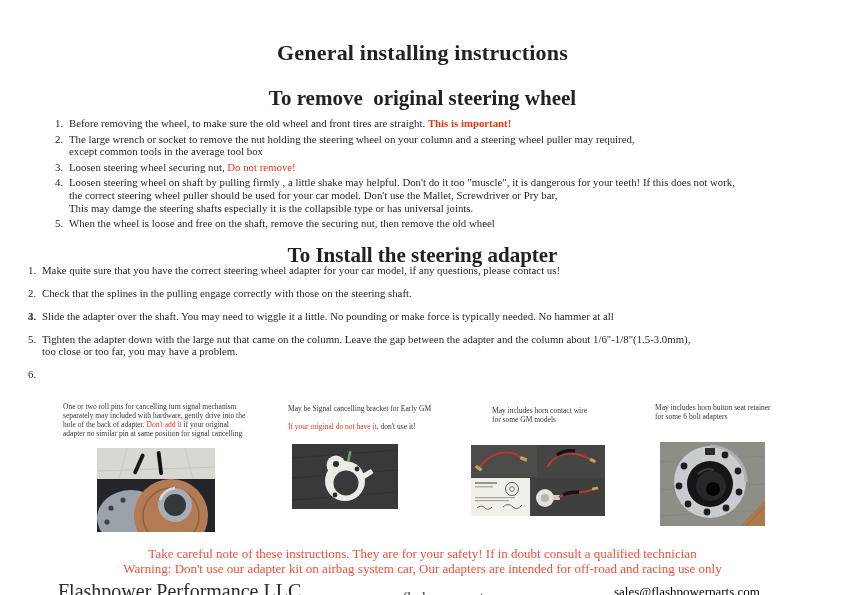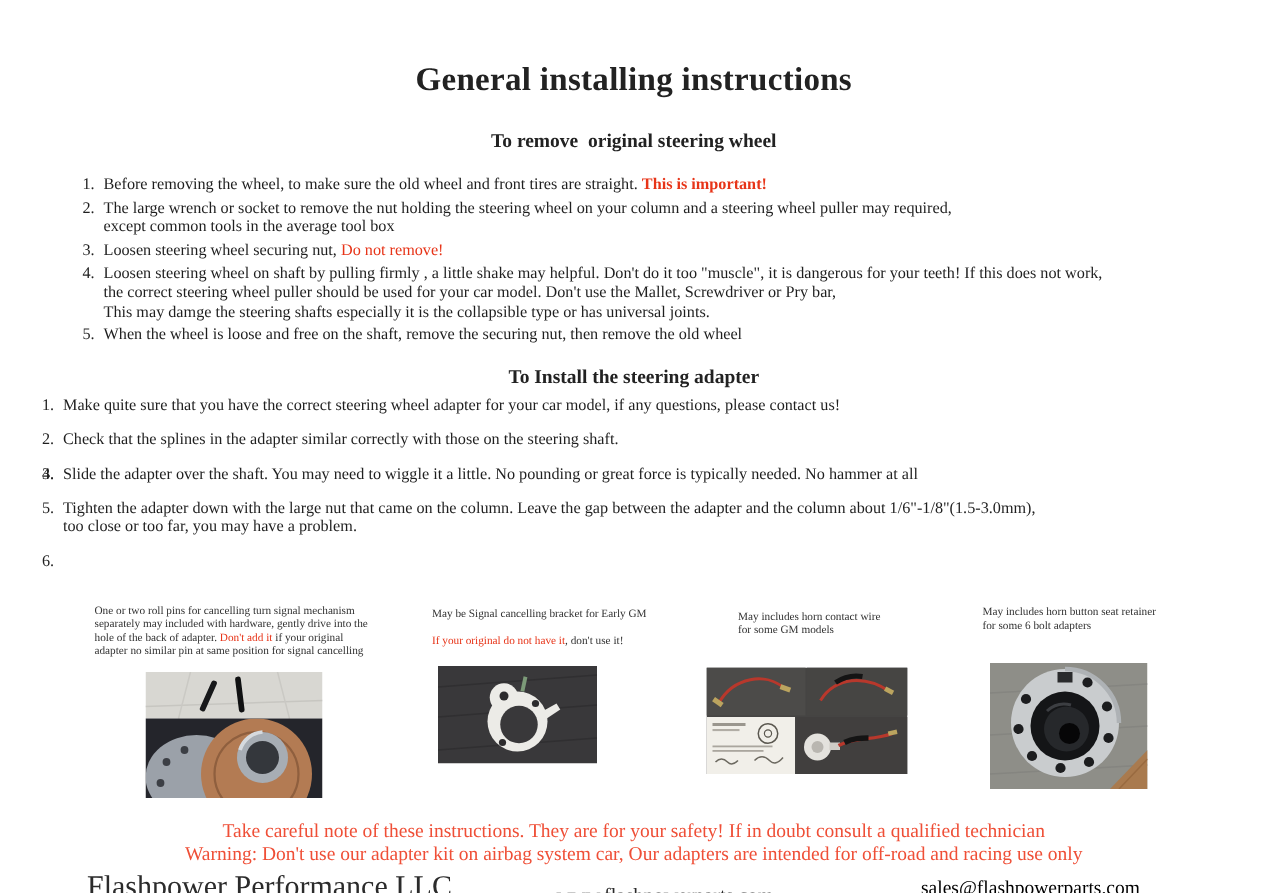--- a/index.html
+++ b/index.html
@@ -8,21 +8,21 @@
     font-family:Liberation Serif, serif;color:var(--text,#1f1f1f);margin-top:24px;
   }
   .red{color:var(--red,#e73418);text-align:right;}
   .b{font-weight:bold;}
   .h1{
     position:absolute;top:16px;left:0;width:100%;text-align:center;
     font-size:22px;font-weight:bold;letter-spacing:0.2px;color:#222;
   }
   .h2{
     position:absolute;left:0;width:100%;text-align:center;
-    font-size:13px;font-weight:bold;color:#222;white-space:pre;
+    font-size:21px;font-weight:bold;color:#222;white-space:pre;
   }
   .h2.remove{top:62px;}
   .h2.install{top:219px;}
   .list{position:absolute;font-size:10.8px;}
   .list .li{position:relative;padding-left:14px;white-space:pre-wrap;}
   .list .num{position:absolute;left:0;top:0;}
   .list1{top:93px;left:55px;width:782px;line-height:12.6px;}
   .list1 .li{margin-bottom:3px;}
   .list2{top:240px;left:28px;width:808px;line-height:12px;}
   .list2 .li{margin-bottom:11px;}
@@ -55,23 +55,23 @@
       <div class="li"><span class="num">3.</span><span class="body"><span>Loosen steering wheel securing nut, </span><span class="red">Do not remove!</span></span></div>
       <div class="li"><span class="num">4.</span><span class="body"><span>Loosen steering wheel on shaft by pulling firmly , a little shake may helpful. Don't do it too "muscle", it is dangerous for your teeth! If this does not work,
 the correct steering wheel puller should be used for your car model. Don't use the Mallet, Screwdriver or Pry bar,
 This may damge the steering shafts especially it is the collapsible type or has universal joints.</span></span></div>
       <div class="li"><span class="num">5.</span><span class="body"><span>When the wheel is loose and free on the shaft, remove the securing nut, then remove the old wheel</span></span></div>
     </div>
 
   <div class="h2 install">To Install the steering adapter</div>
   <div class="list list2">
       <div class="li"><span class="num">1.</span><span class="body"><span>Make quite sure that you have the correct steering wheel adapter for your car model, if any questions, please contact us!</span></span></div>
-      <div class="li"><span class="num">2.</span><span class="body"><span>Check that the splines in the adapter similar correctly with those on the steering shaft.</span></span></div>
+      <div class="li"><span class="num">2.</span><span class="body"><span>Check that the splines in the pulling engage correctly with those on the steering shaft.</span></span></div>
       <div class="li"><span class="num">3.</span></div>
-      <div class="li"><span class="num">4.</span><span class="body"><span>Slide the adapter over the shaft. You may need to wiggle it a little. No pounding or great force is typically needed. No hammer at all</span></span></div>
+      <div class="li"><span class="num">4.</span><span class="body"><span>Slide the adapter over the shaft. You may need to wiggle it a little. No pounding or make force is typically needed. No hammer at all</span></span></div>
       <div class="li"><span class="num">5.</span><span class="body"><span>Tighten the adapter down with the large nut that came on the column. Leave the gap between the adapter and the column about 1/6"-1/8"(1.5-3.0mm),
 too close or too far, you may have a problem.</span></span></div>
       <div class="li"><span class="num">6.</span></div>
     </div>
 
   <div class="parts">
 
     <div class="cap" style="left:63px;top:2px;width:228px;"><span>One or two roll pins for cancelling turn signal mechanism
 separately may included with hardware, gently drive into the
 hole of the back of adapter. </span><span class="red">Don't add it</span><span> if your original

